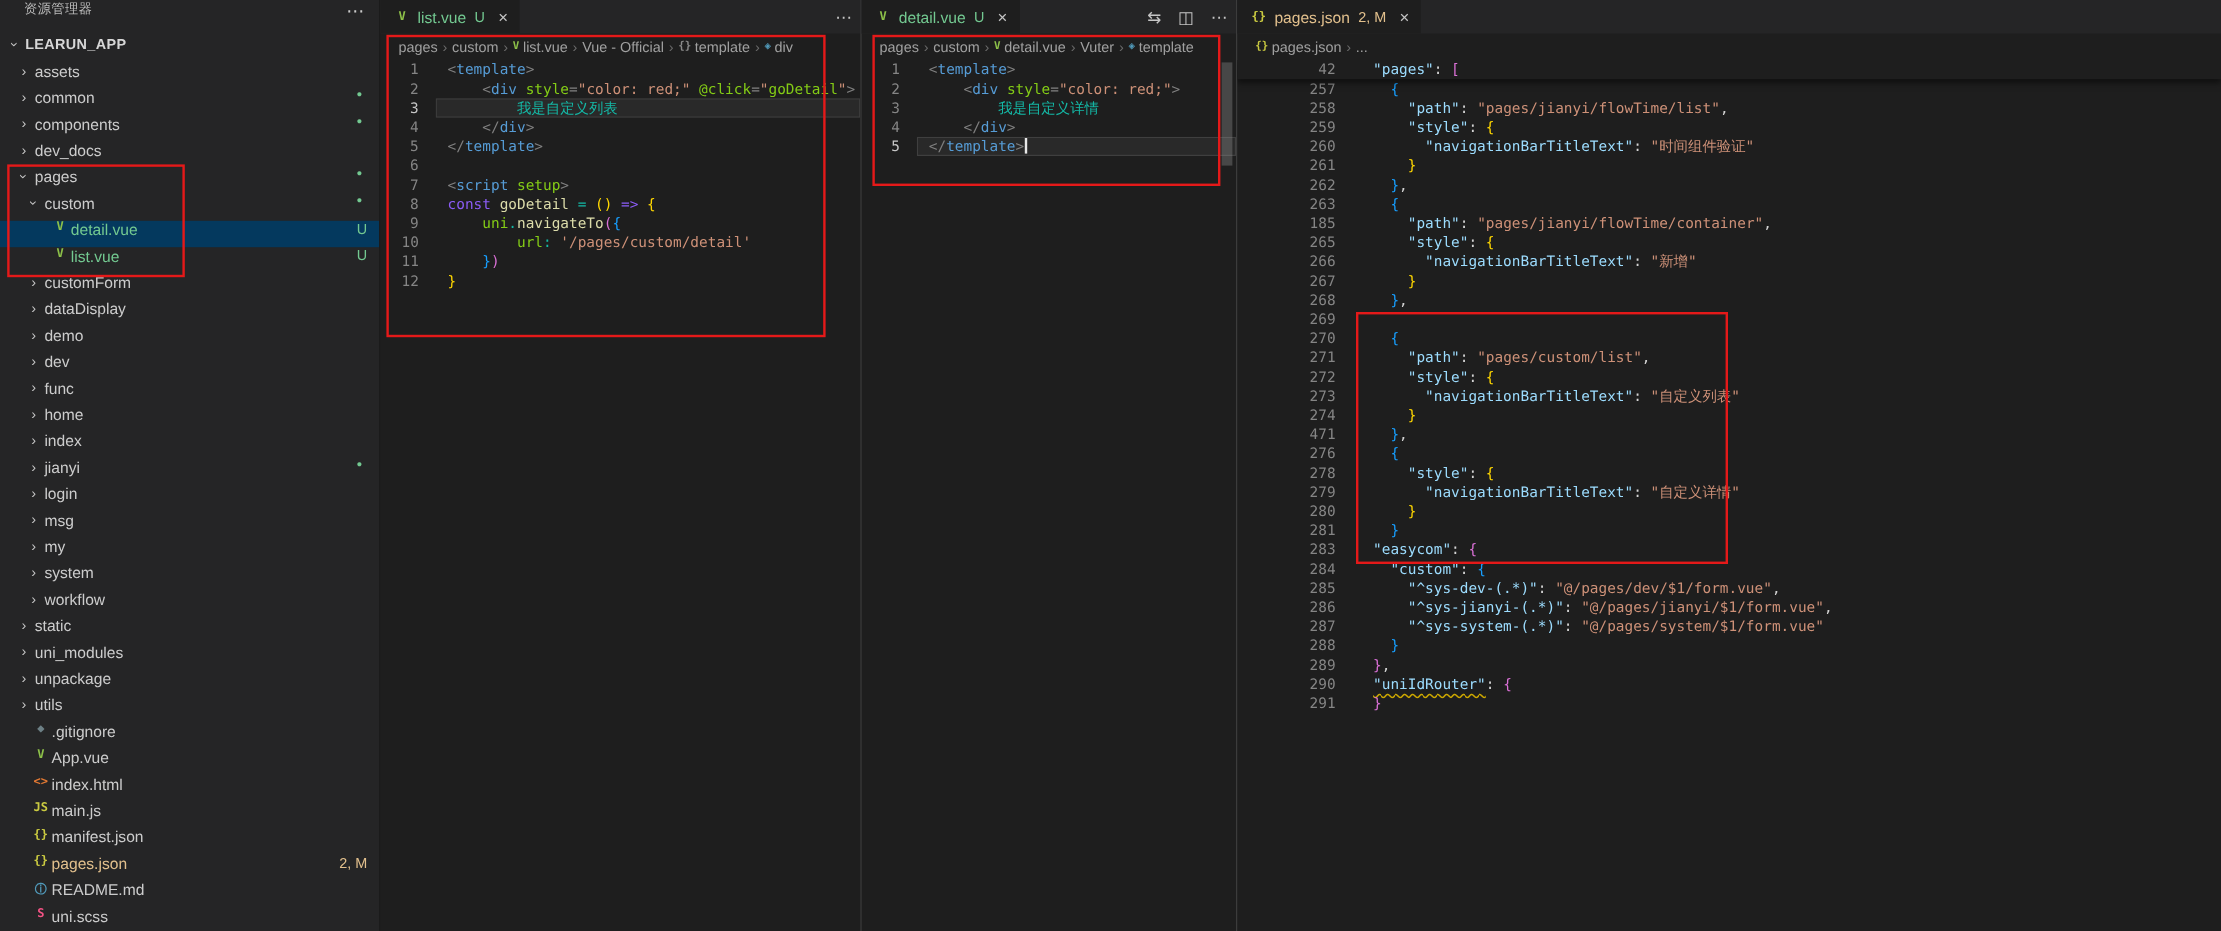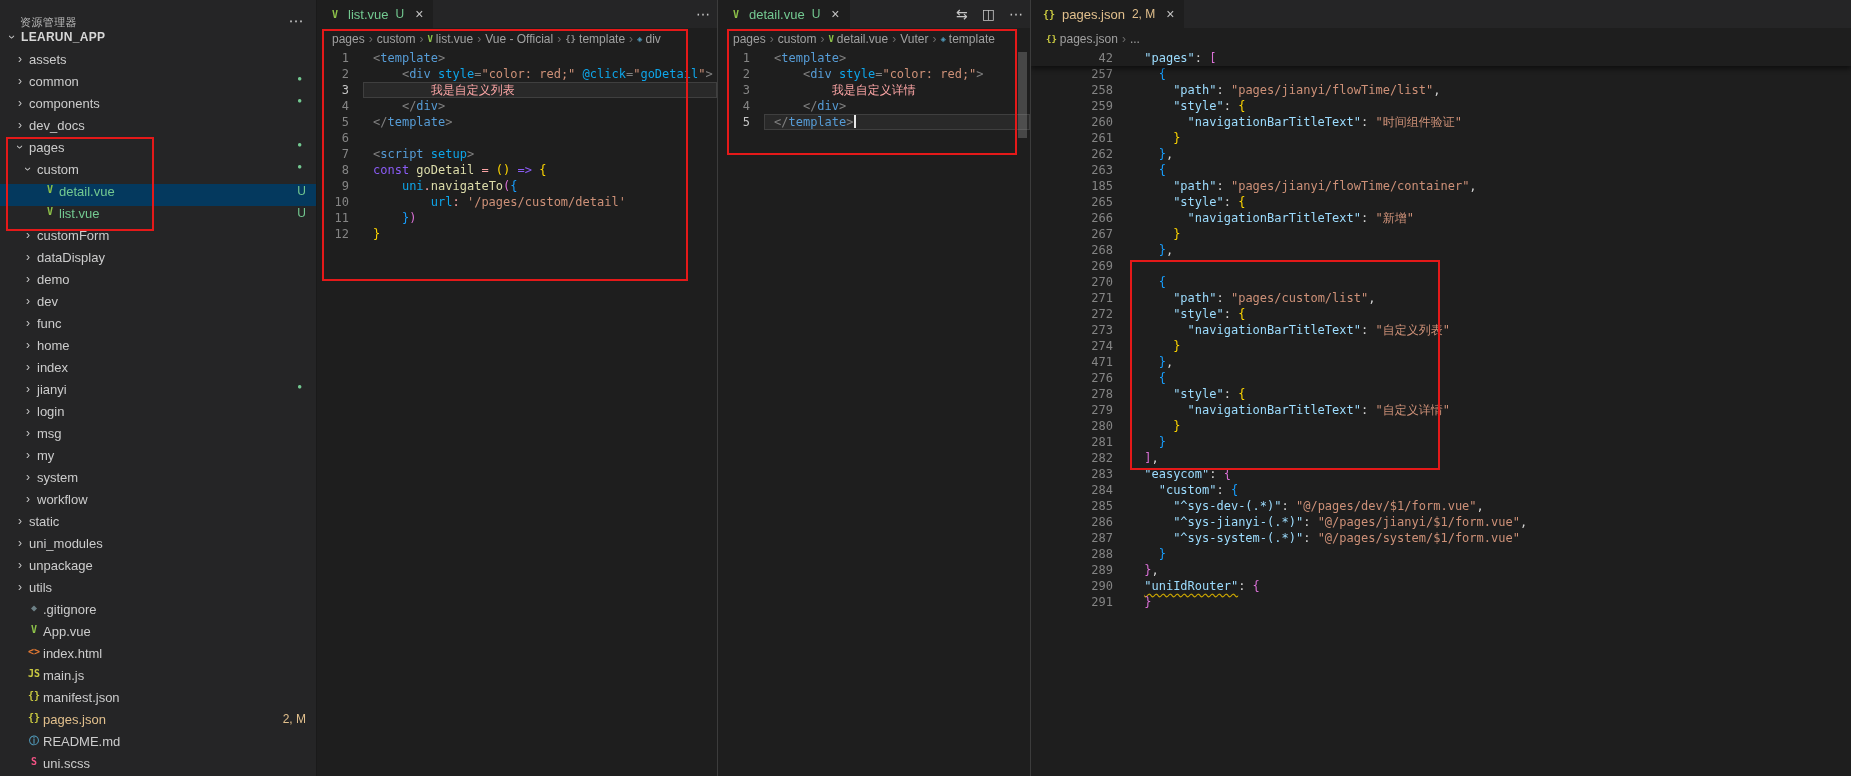--- a/index.html
+++ b/index.html
@@ -2,21 +2,21 @@
 <html><head>
 <meta charset="utf-8">
 <style>
   *{box-sizing:border-box;margin:0;padding:0}
   body{margin:0;background:#111}
   .app{position:relative;width:1851px;height:776px;background:#1e1e1e;overflow:hidden;
        font-family:"Liberation Sans",sans-serif;color:#cccccc;font-size:13px}
 
   
   .sidebar{position:absolute;left:0;top:0;width:317px;height:100%;background:#252526;border-right:1px solid #1a1a1a}
-  .sb-head{height:30px;display:flex;align-items:flex-end;padding:0 12px 0 20px;font-size:11px;color:#bbbbbb;letter-spacing:.4px}
+  .sb-head{height:30px;display:flex;align-items:flex-start;padding:0 12px 0 20px;font-size:11px;color:#bbbbbb;letter-spacing:.4px}
   .sb-head .more{margin-left:auto;font-size:15px;color:#cccccc;cursor:pointer}
   #tree{position:absolute;left:0;right:0;top:30px;bottom:0;overflow:hidden}
   .trow{position:relative;height:22px;display:flex;align-items:flex-start;font-size:13px;color:#cccccc;cursor:pointer;white-space:nowrap}
   .trow.sel{background:#04395e}
   .chev{width:16px;text-align:center;color:#c5c5c5;font-size:12px;display:inline-block;flex-shrink:0}
   .chev.exp{transform:rotate(90deg)}
   .tlabel{margin-left:1px}
   .rootlbl{font-weight:700;font-size:12px;letter-spacing:.3px;color:#d7d7d7}
   .ficon{display:inline-block;width:16px;flex-shrink:0;text-align:center;font-size:10px;font-weight:700;font-family:"DejaVu Sans Mono",monospace}
   .dot{position:absolute;right:14px;color:#73c991;font-size:8px}
@@ -46,27 +46,27 @@
         font-family:"DejaVu Sans Mono",monospace;font-size:12px}
   .cl{display:flex;height:16px;line-height:16px}
   .ln{flex-shrink:0;text-align:right;padding-right:14px;color:#858585;font-size:12px}
   #group0 .ln,#group1 .ln{width:46px}
   #group2 .ln{width:96px}
   .lc{white-space:pre;flex:1;padding-left:10px}
   .cl.active .lc{background:rgba(255,255,255,.05);box-shadow:inset 0 0 0 1px #3f3f3f}
   .cl.active .ln{color:#c6c6c6}
   .cl.sticky{position:relative;z-index:2;background:#1e1e1e;box-shadow:0 3px 5px rgba(0,0,0,.5)}
   .tk-tag{color:#569cd6}
-  .tk-attr{color:#0ea5e9}
+  .tk-attr{color:#84cc16}
   .tk-key{color:#9cdcfe}
   .tk-warnkey{color:#9cdcfe;text-decoration:underline wavy #cca700;text-underline-offset:3px}
   .tk-str{color:#ce9178}
   .tk-kw{color:#8b5cf6}
   .tk-fn{color:#dcdcaa}
-  .tk-txt{color:#fca5a5}
+  .tk-txt{color:#14b8a6}
   .tk-p{color:#808080}
   .tk-pj{color:#d4d4d4}
   .tk-b1{color:#ffd700}
   .tk-b2{color:#da70d6}
   .tk-b3{color:#179fff}
   .tk-cursor{display:inline-block;width:2px;height:13px;background:#e8e8e8;vertical-align:-2px;margin-left:1px}
   .scrollthumb{position:absolute;right:3px;top:52px;width:9px;height:86px;background:rgba(150,150,150,.35)}
 
   
   .redbox{position:absolute;border:2px solid #e51919;pointer-events:none;z-index:5}
@@ -474,24 +474,20 @@
         </div>
         <div class="cl">
           <span class="ln">280</span>
           <span class="lc"><span class="tk-w">     </span><span class="tk-b1">}</span></span>
         </div>
         <div class="cl">
           <span class="ln">281</span>
           <span class="lc"><span class="tk-w">   </span><span class="tk-b3">}</span></span>
         </div>
         <div class="cl">
-          <span class="ln">282</span>
-          <span class="lc"><span class="tk-w"> </span><span class="tk-b2">]</span><span class="tk-pj">,</span></span>
-        </div>
-        <div class="cl">
           <span class="ln">283</span>
           <span class="lc"><span class="tk-w"> </span><span class="tk-key">"easycom"</span><span class="tk-pj">: </span><span class="tk-b2">{</span></span>
         </div>
         <div class="cl">
           <span class="ln">284</span>
           <span class="lc"><span class="tk-w">   </span><span class="tk-key">"custom"</span><span class="tk-pj">: </span><span class="tk-b3">{</span></span>
         </div>
         <div class="cl">
           <span class="ln">285</span>
           <span class="lc"><span class="tk-w">     </span><span class="tk-key">"^sys-dev-(.*)"</span><span class="tk-pj">: </span><span class="tk-str">"@/pages/dev/$1/form.vue"</span><span class="tk-pj">,</span></span>

